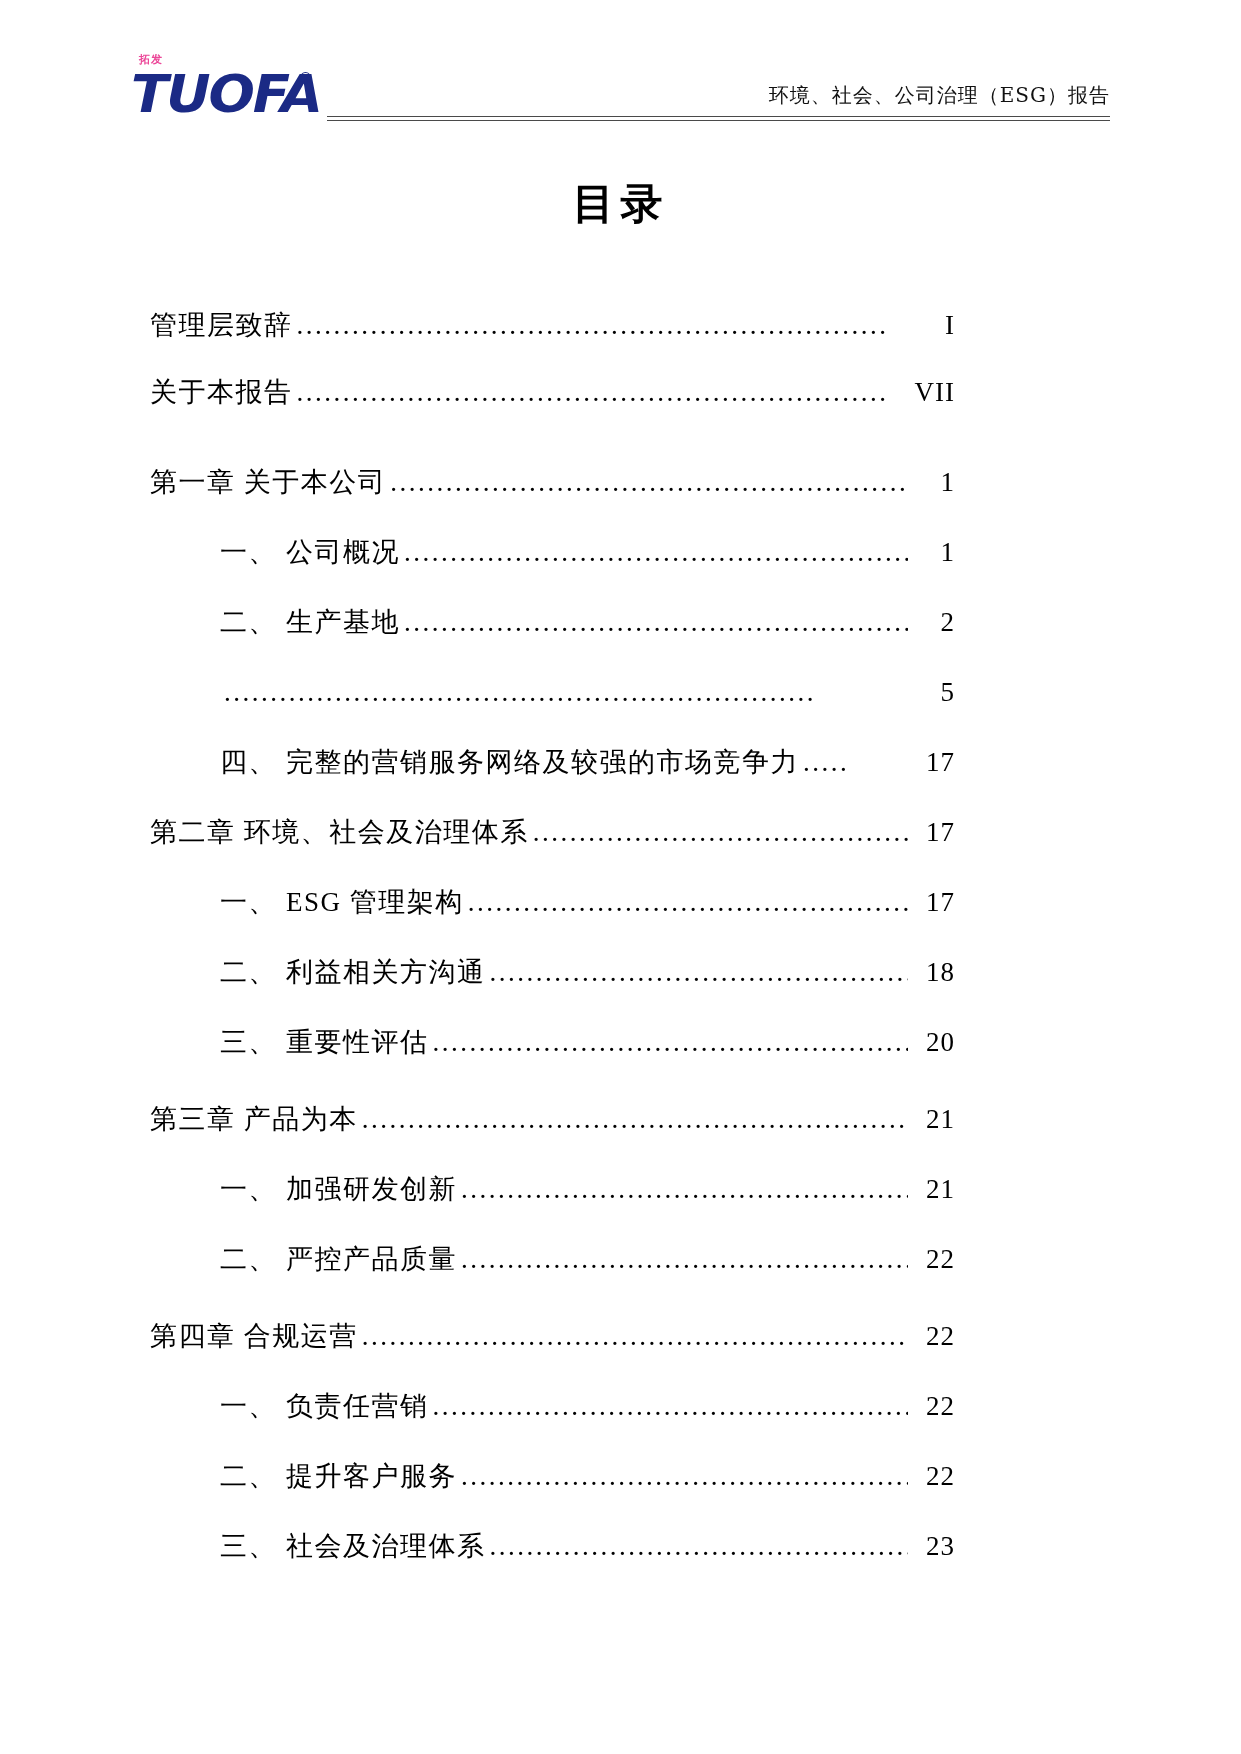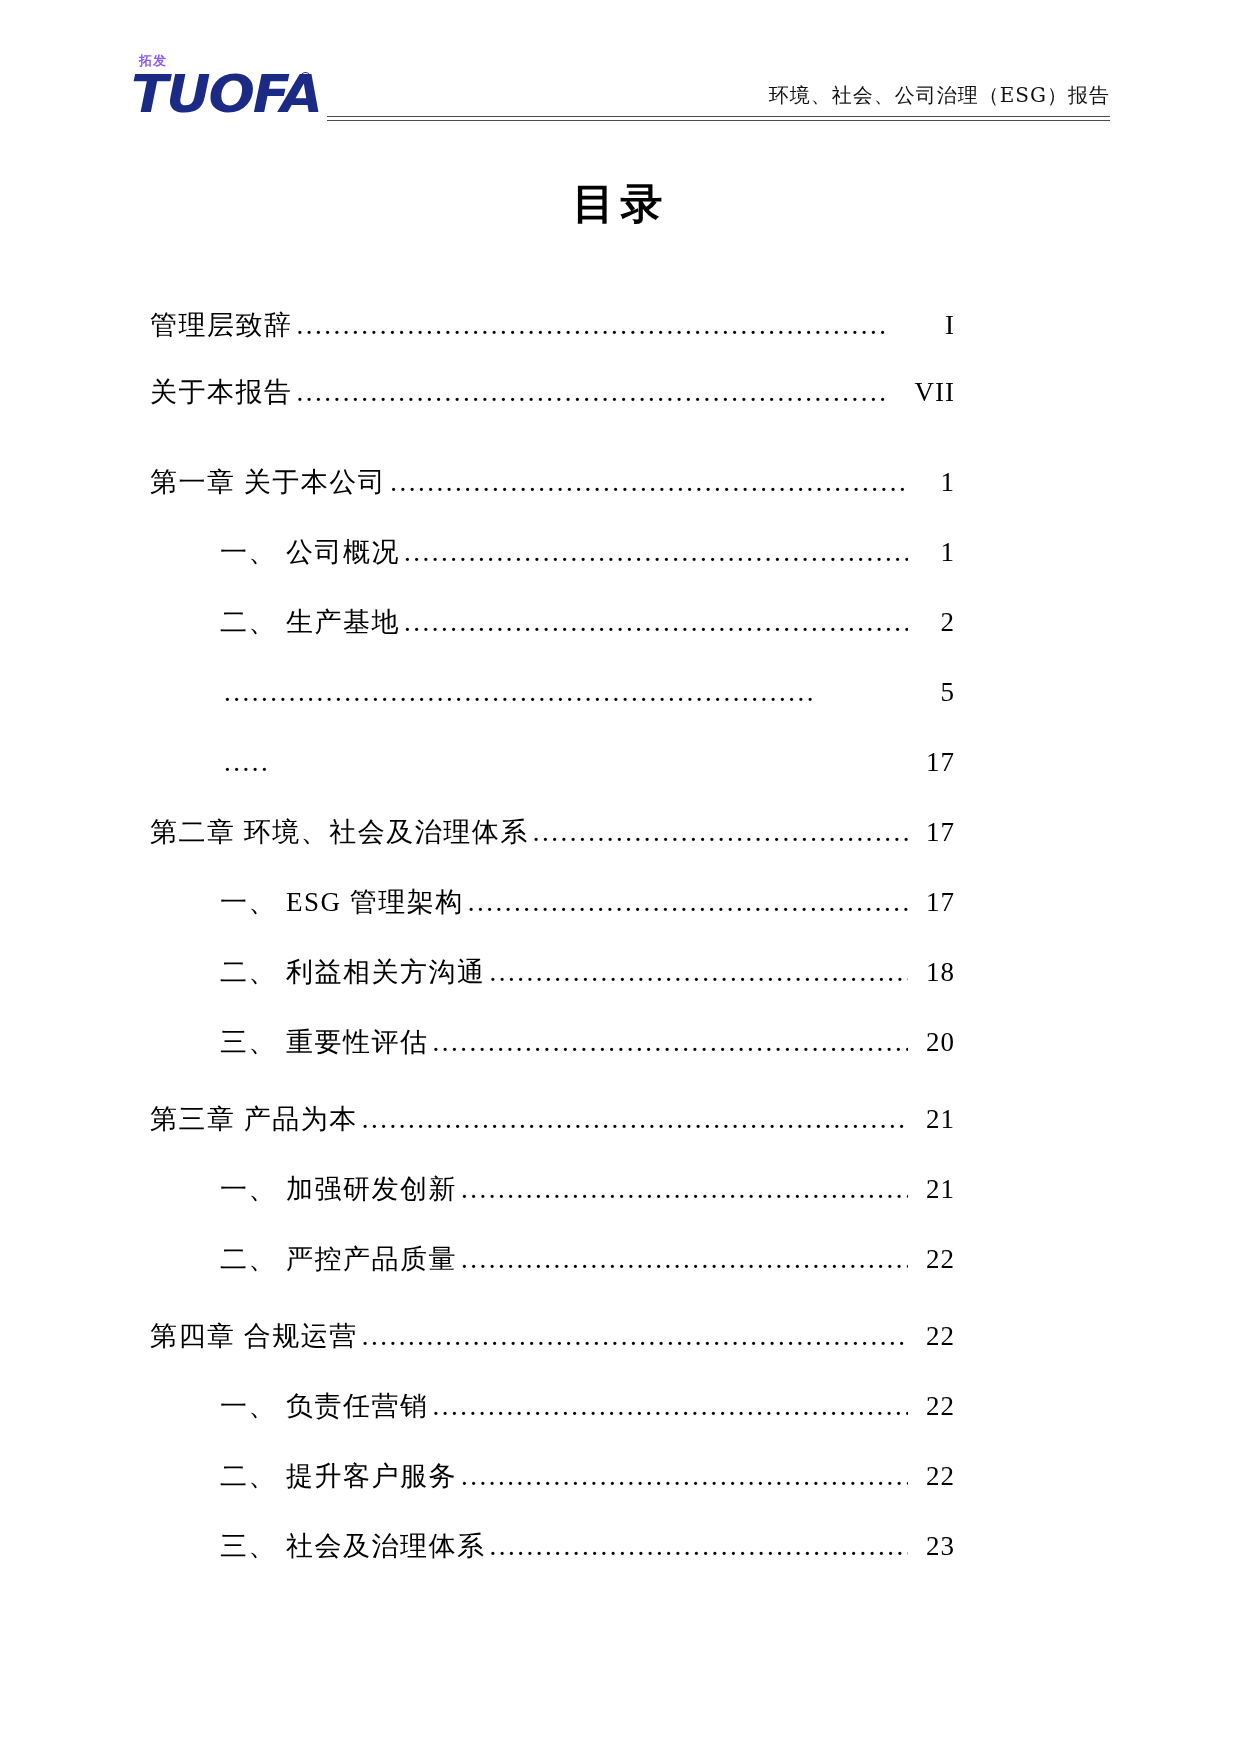--- a/index.html
+++ b/index.html
@@ -37,23 +37,23 @@
     left: 0;
     top: 0;
     width: 200px;
     height: 72px;
   }
   .logo-cn {
     position: absolute;
     left: 8px;
     top: 0px;
     font-family: "DejaVu Sans", sans-serif;
-    font-size: 13px;
+    font-size: 11px;
     font-weight: bold;
-    color: #8b5cf6;
+    color: #ec4899;
     letter-spacing: 1px;
   }
   .logo-main {
     position: absolute;
     left: 0px;
     top: 16px;
     font-family: "DejaVu Sans", sans-serif;
     font-size: 52px;
     font-weight: bold;
     font-style: italic;
@@ -199,20 +199,21 @@
     <div class="toc-row lvl-sub">
       <span class="label"><span class="num">二、</span><span>生产基地</span></span>
       <span class="leader">................................................................</span>
       <span class="page-no">2</span>
     </div>
     <div class="toc-row lvl-sub">
       <span class="leader">................................................................</span>
       <span class="page-no">5</span>
     </div>
     <div class="toc-row lvl-sub">
+      <span class="label"><span class="num">四、</span><span>完整的营销服务网络及较强的市场竞争力</span></span>
       <span class="leader">.....</span>
       <span class="page-no">17</span>
     </div>
 
     <div class="toc-row lvl-chapter">
       <span class="label">第二章 环境、社会及治理体系</span>
       <span class="leader">................................................................</span>
       <span class="page-no">17</span>
     </div>
     <div class="toc-row lvl-sub">

